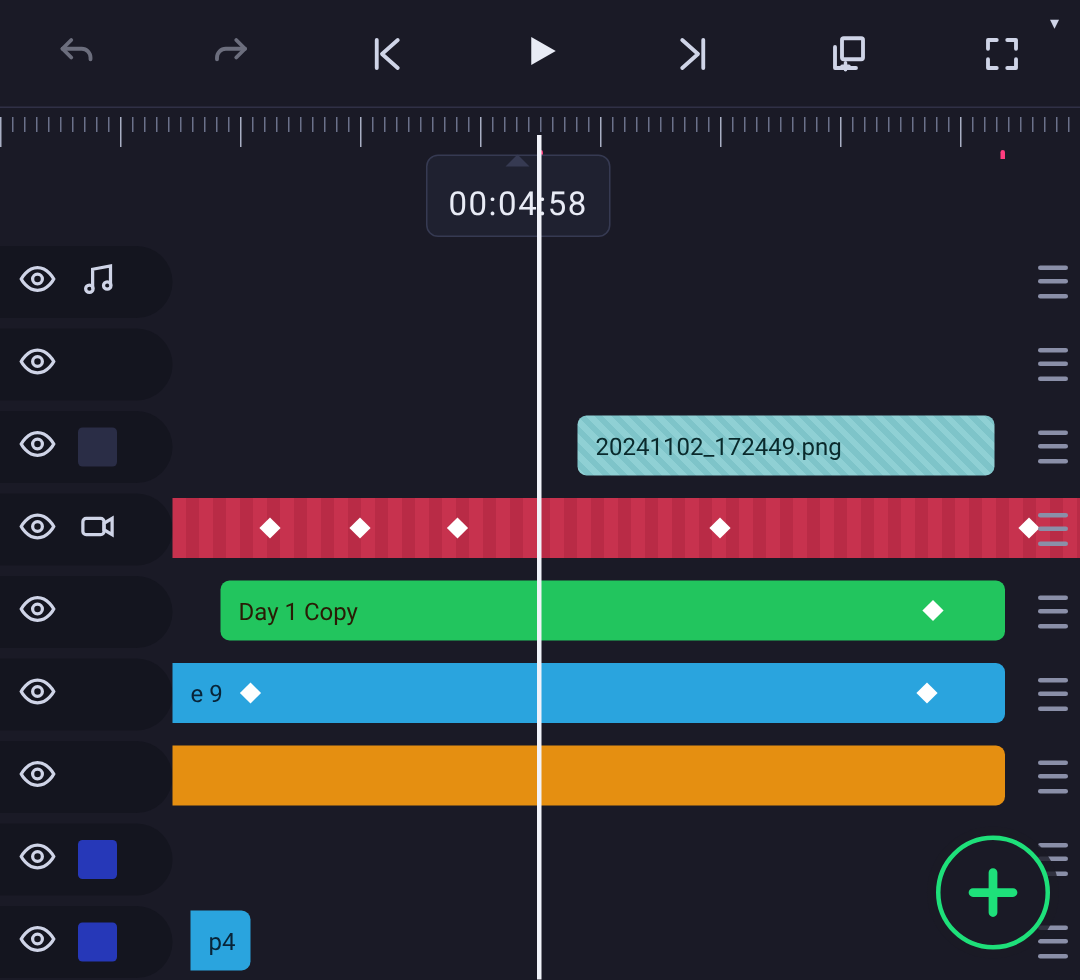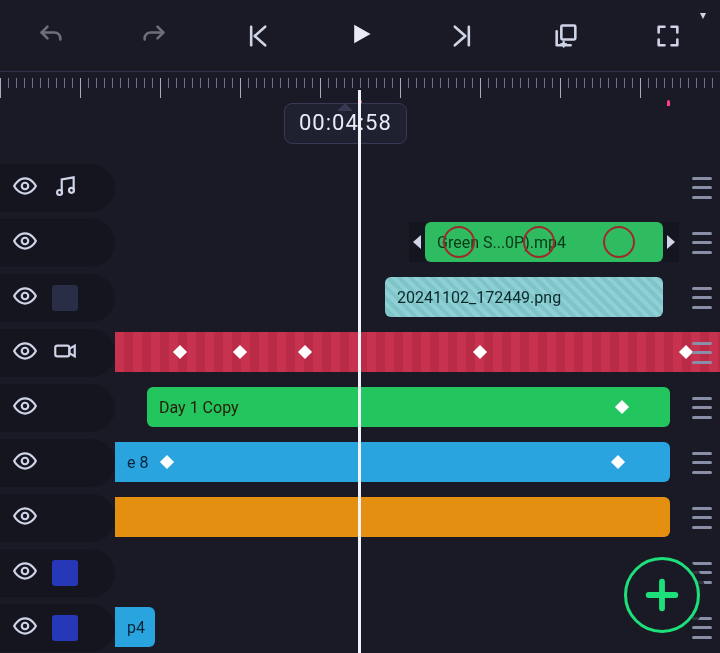--- a/index.html
+++ b/index.html
@@ -12,21 +12,21 @@
   .tbtn .play svg{fill:#e8ebf5;stroke:none;}
   .tri-dot{position:absolute;top:8px;right:14px;color:#cfd4e7;font-size:12px;}
   
   .ruler{height:34px;background:#1a1a26;position:relative;overflow:hidden;}
   .tick{position:absolute;top:6px;width:1px;background:#a9afc4;}
   .tick.small{height:10px;background:#6b718a;}
   .tick.big{height:20px;}
   .tick-mark{position:absolute;bottom:-6px;width:3px;height:12px;background:#ff3d7f;border-radius:2px;}
   
   .timecode-wrap{position:absolute;left:284px;top:103px;z-index:5;}
-  .timecode{background:#1f2130;border:1px solid #363a52;border-radius:8px;padding:6px 14px 8px;color:#e8ebf5;font-size:22px;letter-spacing:1px;}
+  .timecode{background:#1f2130;border:1px solid #363a52;border-radius:8px;padding:20px 14px 8px;color:#e8ebf5;font-size:22px;letter-spacing:1px;}
   .timecode:before{content:"";position:absolute;top:-8px;left:50%;transform:translateX(-50%);border:8px solid transparent;border-bottom-color:#363a52;}
   
   .tracks{position:absolute;top:160px;left:0;right:0;bottom:0;}
   .track{height:55px;display:flex;align-items:center;position:relative;}
   .track + .track{margin-top:0;}
   .head{width:115px;height:48px;background:#14151f;border-radius:0 24px 24px 0;display:flex;align-items:center;gap:14px;padding-left:12px;color:#cfd4e7;flex-shrink:0;}
   .head svg{width:26px;height:26px;stroke:#cfd4e7;fill:none;stroke-width:2;}
   .head .thumb{width:26px;height:26px;background:#2a2d46;border-radius:3px;}
   .head .thumb.blue{background:#2638b8;}
   .lane{flex:1;height:100%;position:relative;overflow:visible;}
@@ -222,34 +222,20 @@
         <span></span>
       </div>
     </div>
     <div class="track">
       <div class="head">
         <span><svg viewBox="0 0 24 24">
             <path d="M2 12s3.5-7 10-7 10 7 10 7-3.5 7-10 7S2 12 2 12z"></path>
             <circle cx="12" cy="12" r="3"></circle>
           </svg></span>
       </div>
-      <div class="lane">
-        <div class="clip c-green" style="left: 310px; width: 238px;">
-          <span>Green S...0P).mp4</span>
-          <div class="circ" style="left: 18px;"></div>
-          <div class="circ" style="left: 98px;"></div>
-          <div class="circ" style="left: 178px;"></div>
-        </div>
-        <div class="arrow-cap" style="left: 294px;">
-          <div style="border-right:8px solid #cfd4e7"></div>
-        </div>
-        <div class="arrow-cap" style="left: 548px;">
-          <div style="border-left:8px solid #cfd4e7"></div>
-        </div>
-      </div>
       <div class="grip">
         <span></span>
         <span></span>
         <span></span>
       </div>
     </div>
     <div class="track">
       <div class="head">
         <span><svg viewBox="0 0 24 24">
             <path d="M2 12s3.5-7 10-7 10 7 10 7-3.5 7-10 7S2 12 2 12z"></path>
@@ -316,21 +302,21 @@
     </div>
     <div class="track">
       <div class="head">
         <span><svg viewBox="0 0 24 24">
             <path d="M2 12s3.5-7 10-7 10 7 10 7-3.5 7-10 7S2 12 2 12z"></path>
             <circle cx="12" cy="12" r="3"></circle>
           </svg></span>
       </div>
       <div class="lane">
         <div class="clip c-blue l-none" style="left: 0px; width: 555px;">
-          <span>e 8</span>
+          <span>e 9</span>
           <div class="kf" style="left: 47px;"></div>
           <div class="kf" style="left: 498px;"></div>
         </div>
       </div>
       <div class="grip">
         <span></span>
         <span></span>
         <span></span>
       </div>
     </div>
@@ -369,21 +355,21 @@
     </div>
     <div class="track">
       <div class="head">
         <span><svg viewBox="0 0 24 24">
             <path d="M2 12s3.5-7 10-7 10 7 10 7-3.5 7-10 7S2 12 2 12z"></path>
             <circle cx="12" cy="12" r="3"></circle>
           </svg></span>
         <span class="thumb blue"></span>
       </div>
       <div class="lane">
-        <div class="clip c-blue l-none" style="left: 0px; width: 40px;">
+        <div class="clip c-blue l-none" style="left: 12px; width: 40px;">
           <span>p4</span>
         </div>
       </div>
       <div class="grip">
         <span></span>
         <span></span>
         <span></span>
       </div>
     </div>
   </div>

